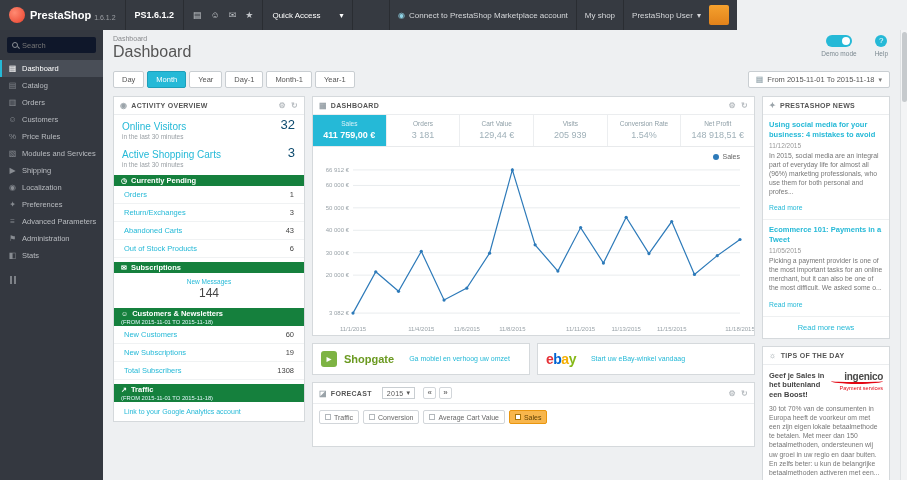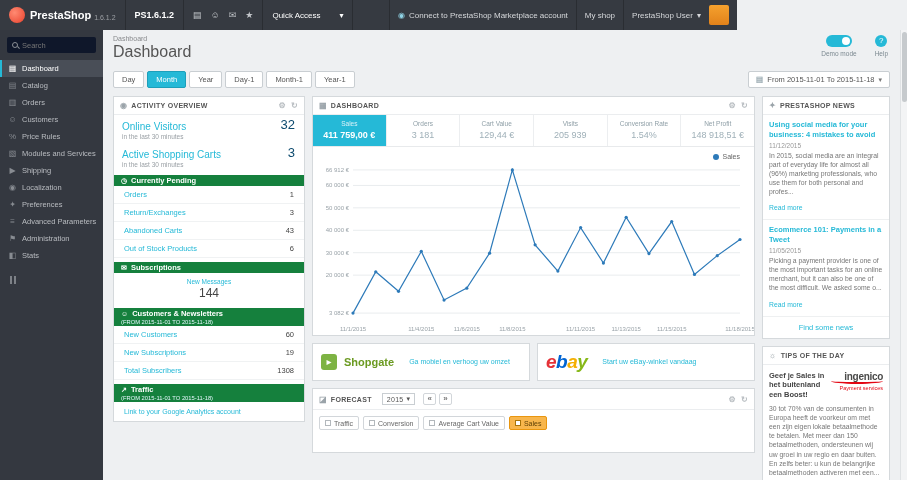--- a/index.html
+++ b/index.html
@@ -107,21 +107,21 @@
   .legend { position:absolute; top:6px; right:14px; font-size:7px; color:#666; display:flex; align-items:center; gap:3px; }
   .legend-dot { width:6px; height:6px; border-radius:50%; background:#2d7ab9; display:inline-block; }
 
   
   .promos { display:flex; gap:7px; margin-bottom:7px; }
   .promo { flex:1; background:#fff; border:1px solid #d5d9dc; display:flex; align-items:center; gap:7px; padding:7px 8px; }
   .sg-badge { width:16px; height:16px; background:#7db343; border-radius:3px; color:#fff; font-size:10px;
               line-height:16px; text-align:center; flex:none; }
   .sg-text { font-size:11px; font-weight:bold; color:#6b9a21; }
   .promo-link { font-size:7px; color:#25b9d7; margin-left:8px; line-height:1.2; }
-  .ebay { font-size:19px; font-weight:bold; font-style:italic; letter-spacing:-0.5px; }
+  .ebay { font-size:14px; font-weight:bold; letter-spacing:-0.5px; }
   .ebay .e{color:#e53238}.ebay .b{color:#0064d2}.ebay .a{color:#f5af02}.ebay .y{color:#86b817}
 
   
   .year-select { border:1px solid #c9ced2; background:#fff; font-size:7px; padding:1px 4px; color:#555;
                  display:flex; gap:3px; align-items:center; margin-left:6px; cursor:pointer; font-weight:normal; }
   .fc-arrows { display:flex; gap:3px; margin-left:4px; }
   .fc-arrow { font-size:8px; color:#777; cursor:pointer; border:1px solid #d2d6da; background:#fff;
               padding:0 3px; border-radius:2px; line-height:10px; }
   .fc-body { padding:6px; display:flex; gap:4px; height:42px; align-items:flex-start; }
   .chip { display:flex; align-items:center; gap:3px; border:1px solid #d2d6da; background:#fff; font-size:7px;
@@ -518,21 +518,21 @@
           <div class="a-date">11/12/2015</div>
           <div class="a-body">In 2015, social media are an integral part of everyday life for almost all (96%) marketing professionals, who use them for both personal and profes...</div>
           <a class="read-more">Read more</a>
         </div>
         <div class="article">
           <a class="a-title">Ecommerce 101: Payments in a Tweet</a>
           <div class="a-date">11/05/2015</div>
           <div class="a-body">Picking a payment provider is one of the most important tasks for an online merchant, but it can also be one of the most difficult. We asked some o...</div>
           <a class="read-more">Read more</a>
         </div>
-        <a class="more-news">Find some news</a>
+        <a class="more-news">Read more news</a>
       </div>
 
       <div class="panel">
         <div class="panel-h">
           <span class="ph-title-icon">☼</span>
           <span>TIPS OF THE DAY</span>
         </div>
         <div class="tips-head">
           <div class="tips-title">Geef je Sales in het buitenland een Boost!</div>
           <div class="ingenico">

